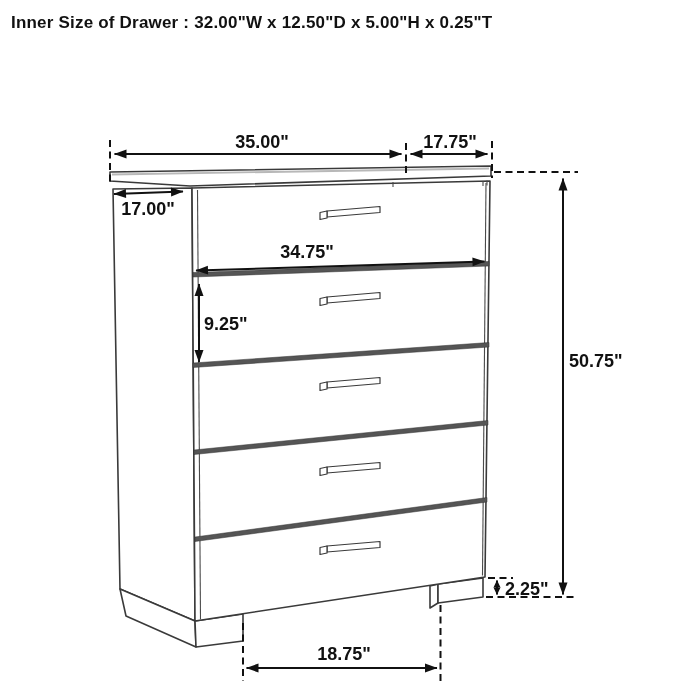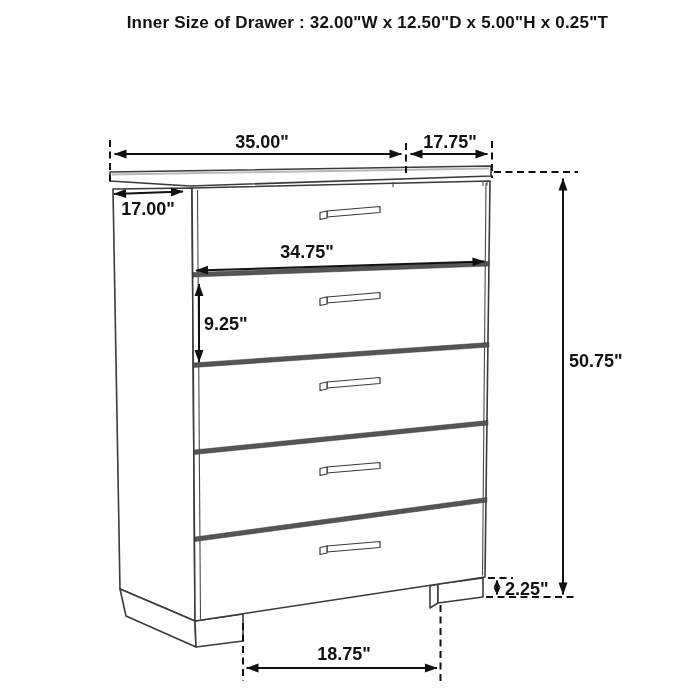--- a/index.html
+++ b/index.html
@@ -6,25 +6,26 @@
   body {
     width: 700px; height: 700px;
     background: #ffffff;
     font-family: "Liberation Sans", sans-serif;
     position: relative;
     overflow: hidden;
   }
   .title {
     position: absolute;
     top: 13px; left: 0; width: 608px;
-    text-align: right;
+    text-align: left;
     font-size: 17px;
     font-weight: bold;
     color: #111;
     letter-spacing: 0.2px;
+    padding-left: 11px;
   }
   svg { position: absolute; top: 0; left: 0; }
   .furn { fill: #ffffff; stroke: #3a3a3a; stroke-width: 1.6; stroke-linejoin: round; }
   .furn-thin { stroke: #4a4a4a; stroke-width: 1.1; }
   .divider { fill: #555555; stroke: #333333; stroke-width: 0.5; }
   .handle { fill: #ffffff; stroke: #3a3a3a; stroke-width: 1.2; stroke-linejoin: round; }
   .dim { stroke: #111111; stroke-width: 2; }
   .dash { stroke: #111111; stroke-width: 2; stroke-dasharray: 7 4.5; fill: none; }
   .dimtext {
     font-family: "Liberation Sans", sans-serif;

